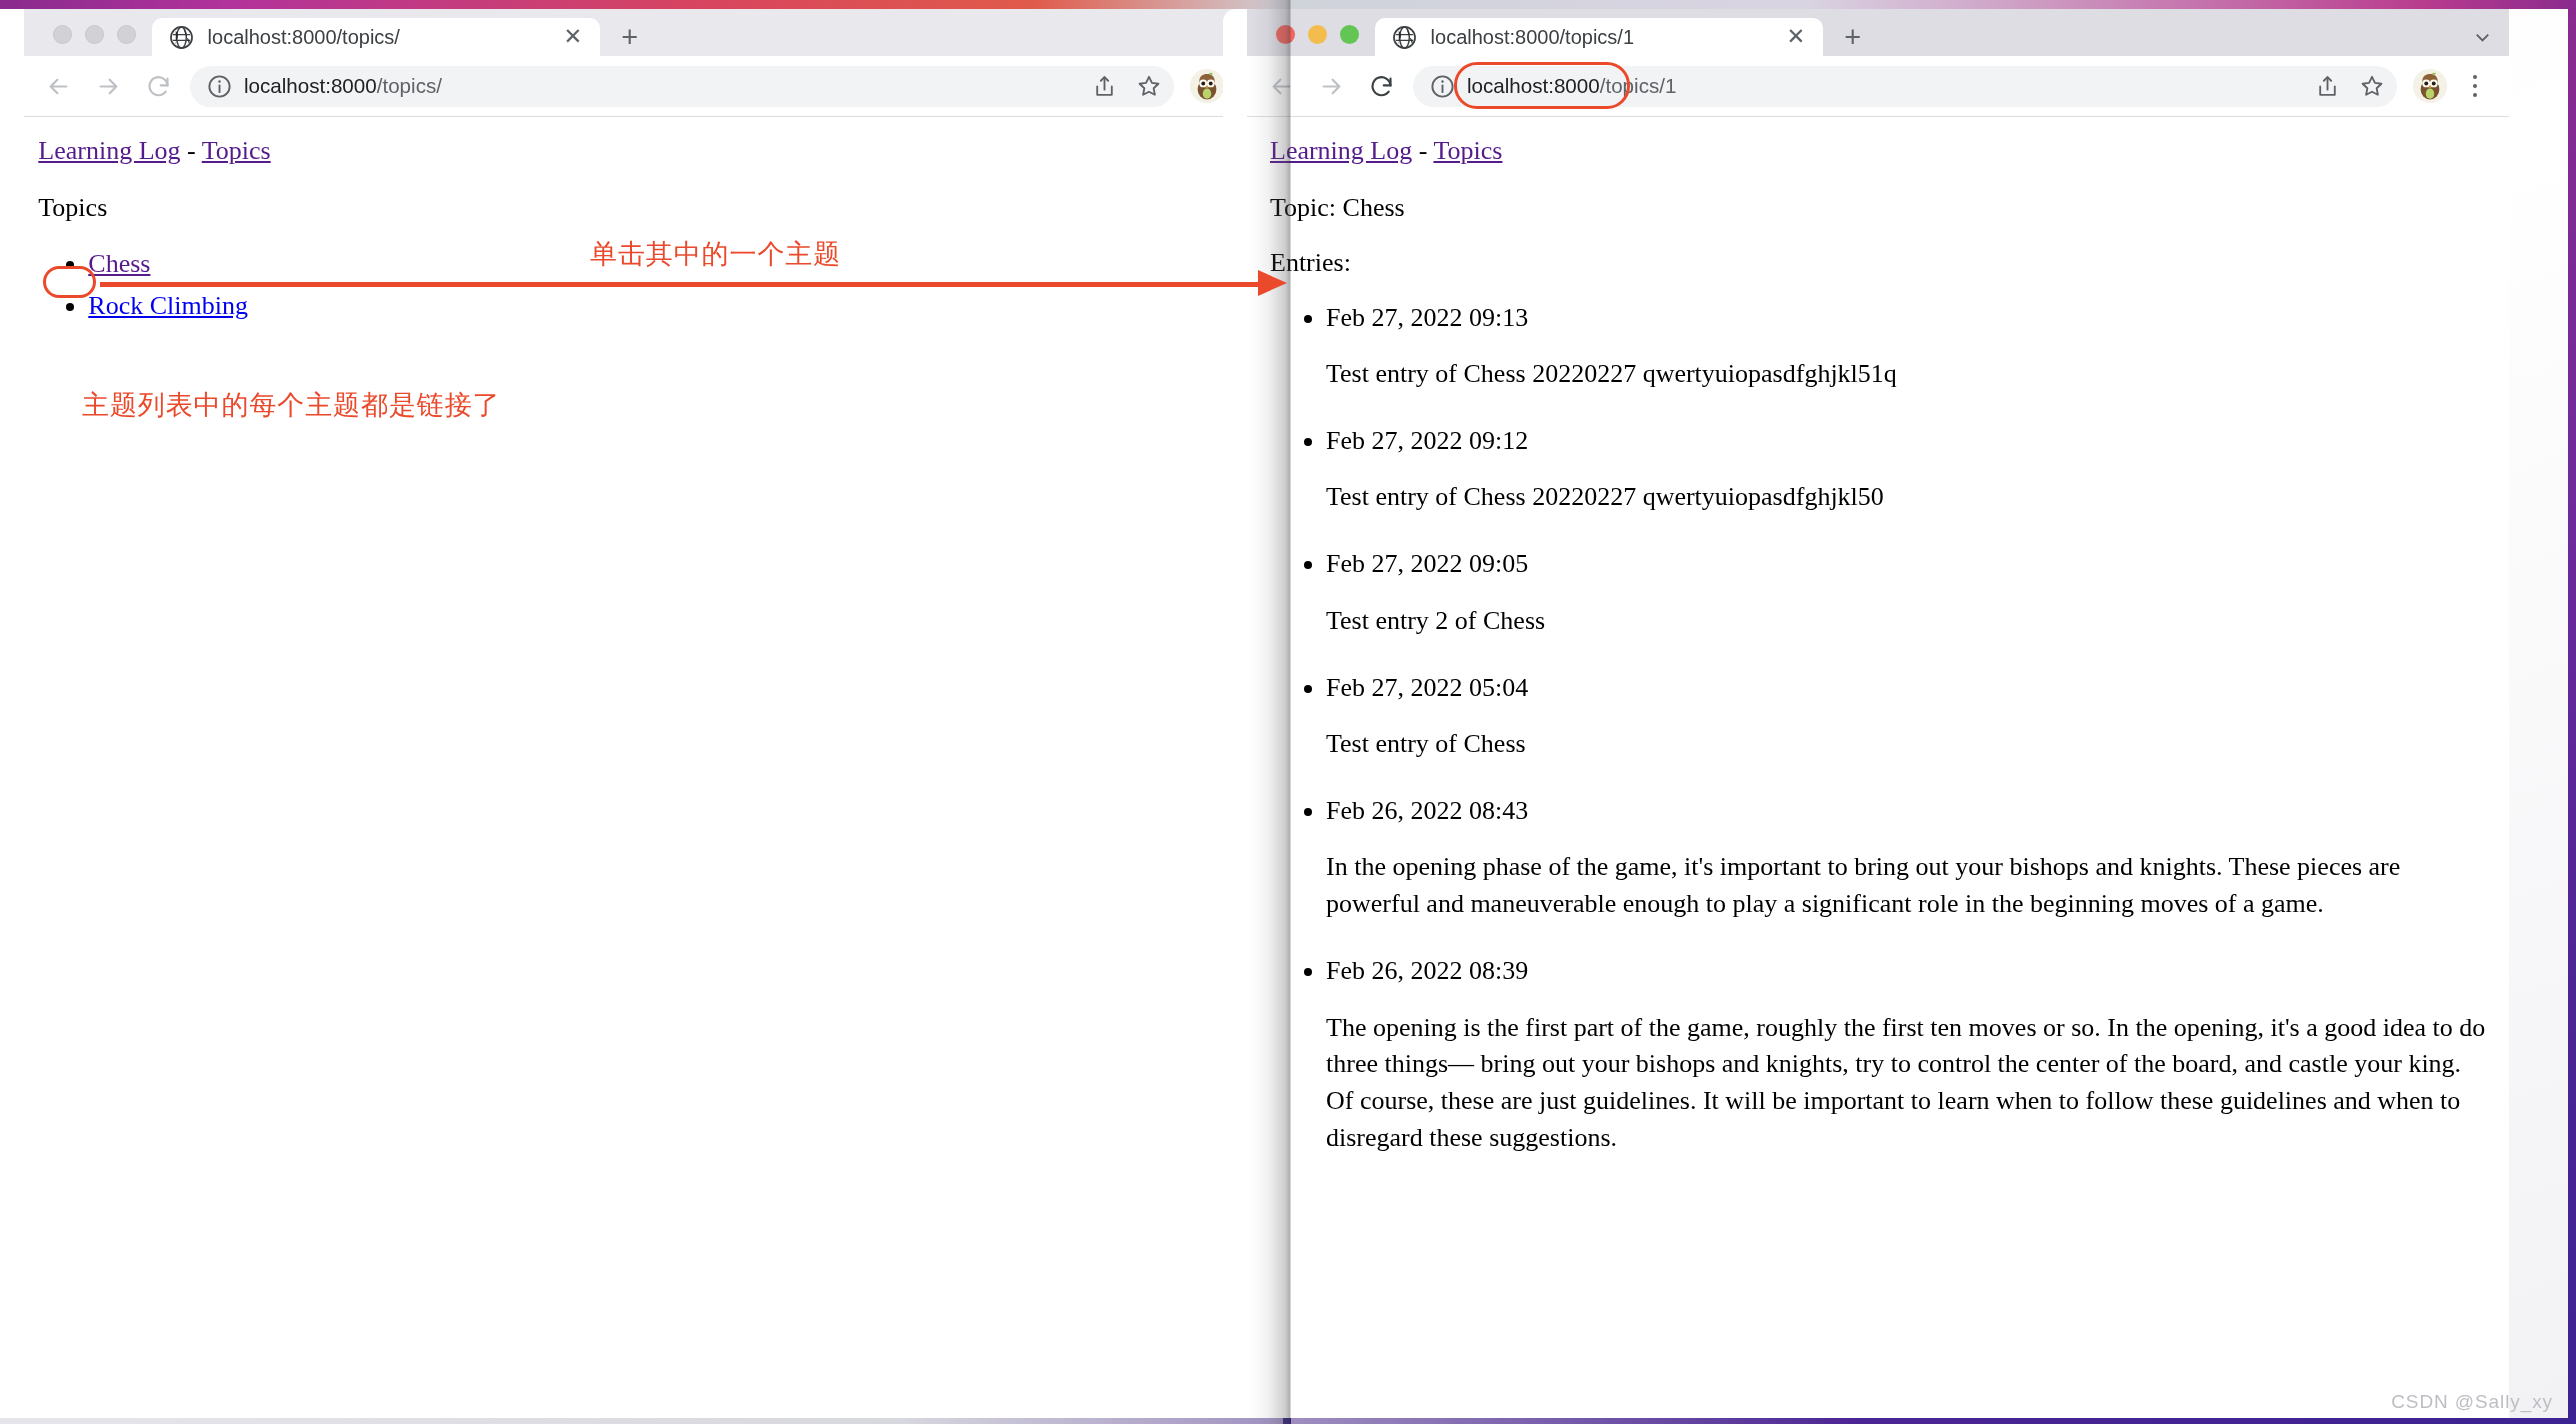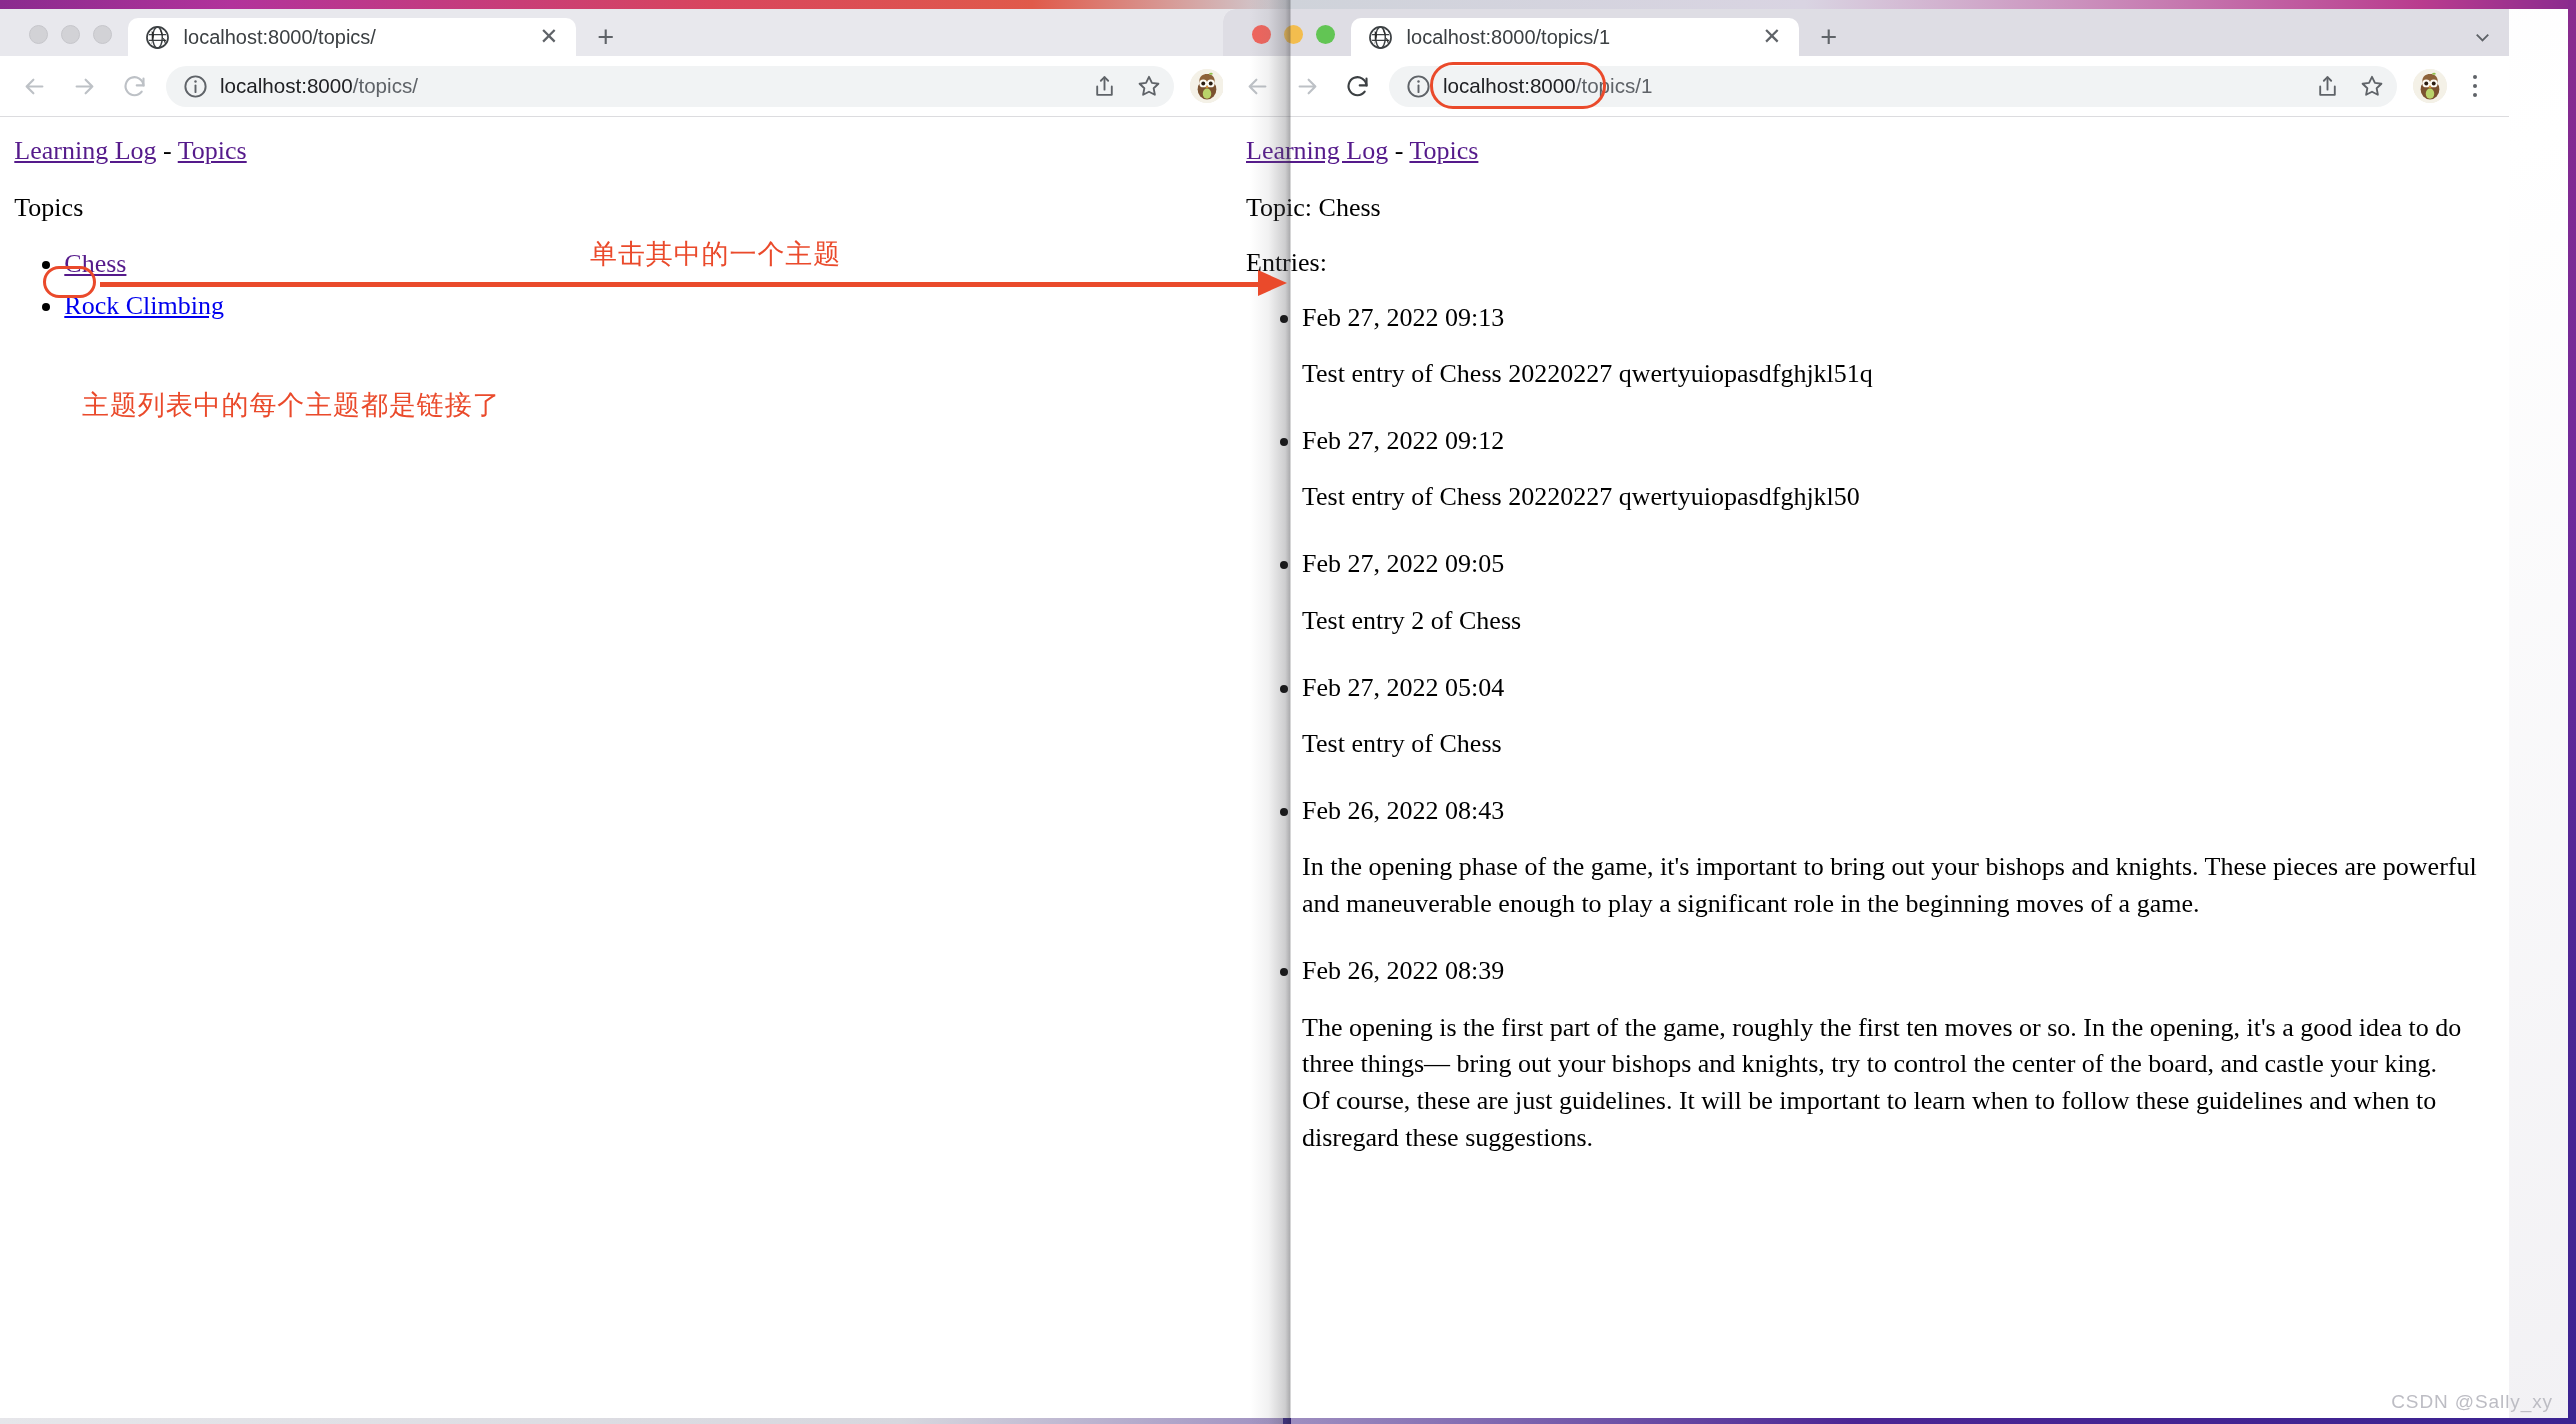--- a/index.html
+++ b/index.html
@@ -41,20 +41,21 @@
     background: #3b2391;
   }
 
   
   .win {
     position: absolute;
     top: 9px;
     height: 1409px;
     background: #ffffff;
     overflow: hidden;
+    padding-left: 24px;
   }
   .win-left  { left: 0px;    width: 1286px; border-top-right-radius: 12.5px; }
   .win-right { left: 1223px; width: 1286px; border-top-left-radius: 12.5px; }
 
   
   .gutter {
     position: absolute; left: 1250px; top: 0; width: 41px; height: 1424px;
     background: linear-gradient(90deg, rgba(0,0,0,0) 0%, rgba(120,120,125,0.10) 45%,
                 rgba(90,90,95,0.30) 86%, rgba(60,60,65,0.42) 97%, rgba(0,0,0,0.05) 100%);
     pointer-events: none;

